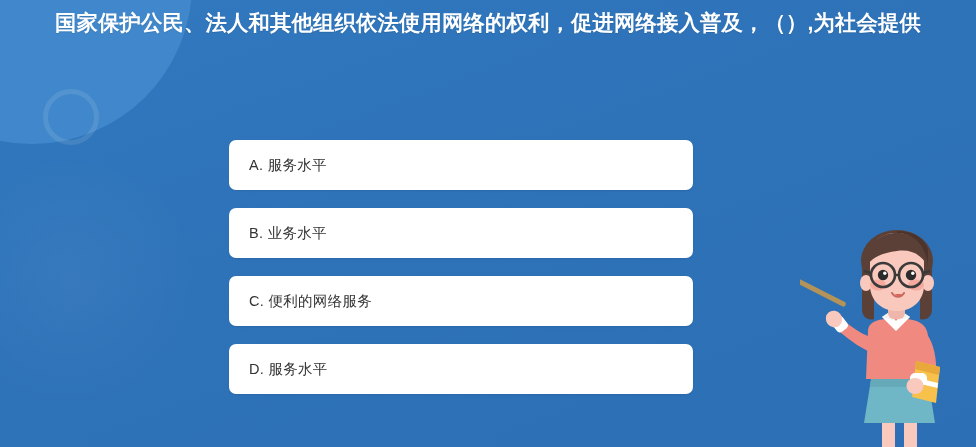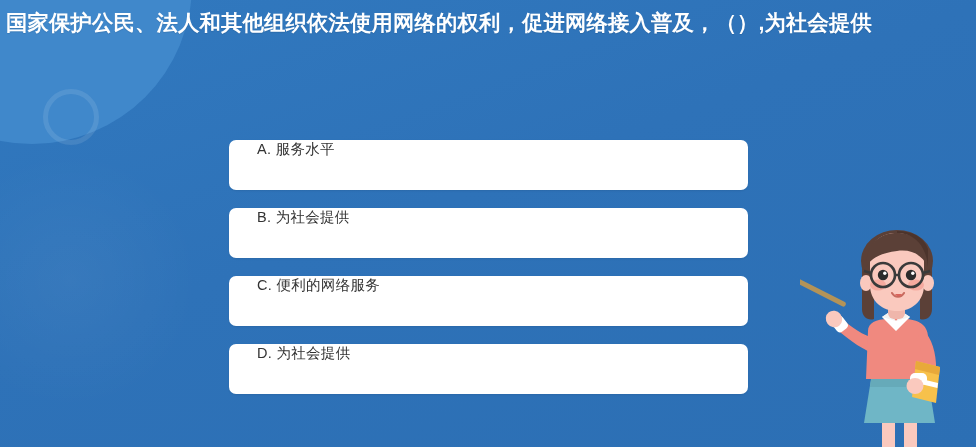--- a/index.html
+++ b/index.html
@@ -54,21 +54,21 @@
   }
 
   
   #question-block {
     position: absolute;
     left: 0;
     top: 8px;
     width: 976px;
     box-sizing: border-box;
     padding: 0 6px;
-    text-align: left;
+    text-align: center;
     color: #ffffff;
     font-size: 21.5px;
     font-weight: bold;
     line-height: 31px;
     letter-spacing: 0.2px;
     z-index: 5;
     text-shadow: 0 1px 1px rgba(0,0,0,0.10);
   }
   .q-line { display: block; white-space: nowrap; }
   .q-line-1 { font-size: 21.3px; }
@@ -77,31 +77,30 @@
   
   #options-list {
     position: absolute;
     left: 229px;
     top: 140px;
     width: 519px;
     z-index: 5;
   }
   .option-card {
     position: relative;
-    width: 519px;
+    width: 464px;
     height: 50px;
     background: #ffffff;
     border-radius: 7px;
     margin-bottom: 18px;
     box-sizing: border-box;
     display: flex;
-    align-items: flex-start;
+    align-items: center;
     cursor: pointer;
     box-shadow: 0 1px 2px rgba(0,0,0,0.08);
-    padding-left: 8px;
   }
   .option-card:last-child { margin-bottom: 0; }
   .option-text {
     padding-left: 20px;
     font-size: 14.5px;
     color: #333333;
     font-family: "Liberation Sans", "DejaVu Sans", sans-serif;
     letter-spacing: 0.3px;
     white-space: nowrap;
   }
@@ -129,27 +128,27 @@
 
   <div id="question-block">
     <span class="q-line q-line-1">国家保护公民、法人和其他组织依法使用网络的权利，促进网络接入普及，（）,为社会提供</span>
   </div>
 
   <div id="options-list">
     <div class="option-card">
       <span class="option-text">A.  服务水平</span>
     </div>
     <div class="option-card">
-      <span class="option-text">B.  为社会提供</span>
+      <span class="option-text">B.  业务水平</span>
     </div>
     <div class="option-card">
       <span class="option-text">C.  便利的网络服务</span>
     </div>
     <div class="option-card">
-      <span class="option-text">D.  为社会提供</span>
+      <span class="option-text">D.  服务水平</span>
     </div>
   </div>
 
   <div id="teacher-illustration">
     <svg width="176" height="220" viewBox="0 0 176 220" xmlns="http://www.w3.org/2000/svg">
 
       <rect x="82" y="186" width="13" height="34" fill="#FAC9BE"></rect>
       <rect x="104" y="186" width="13" height="34" fill="#FAC9BE"></rect>
 
       <path d="M72 146 L127 146 L135 196 L64 196 Z" fill="#6FB6C6"></path>

